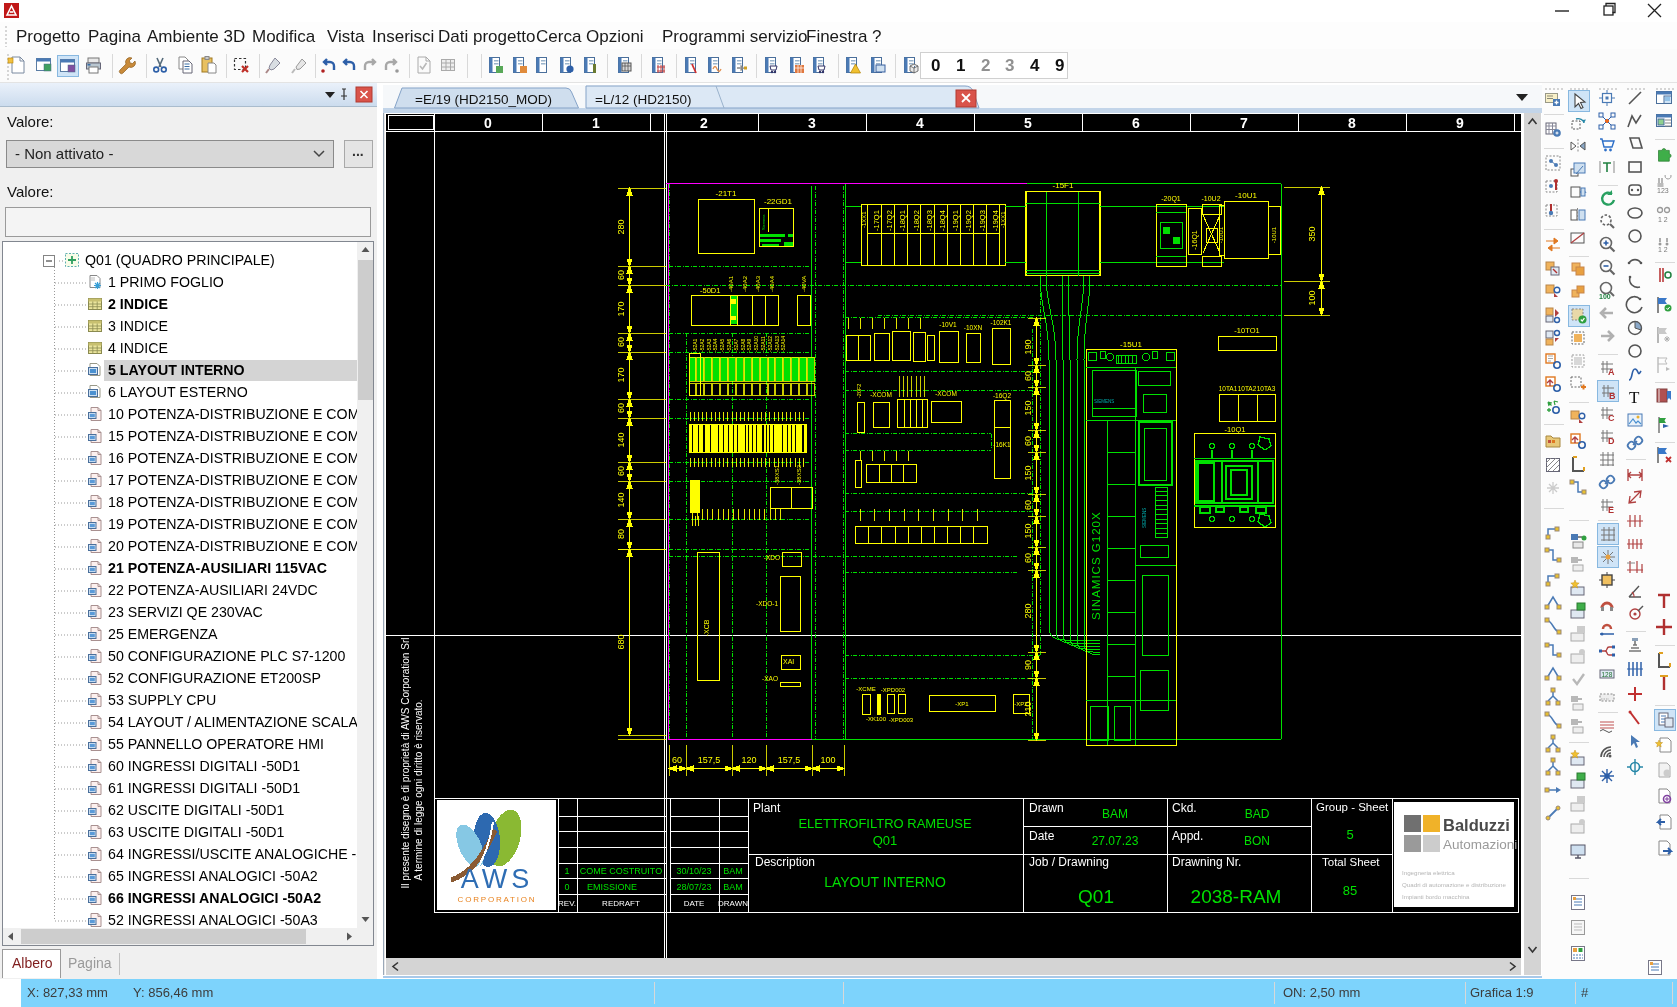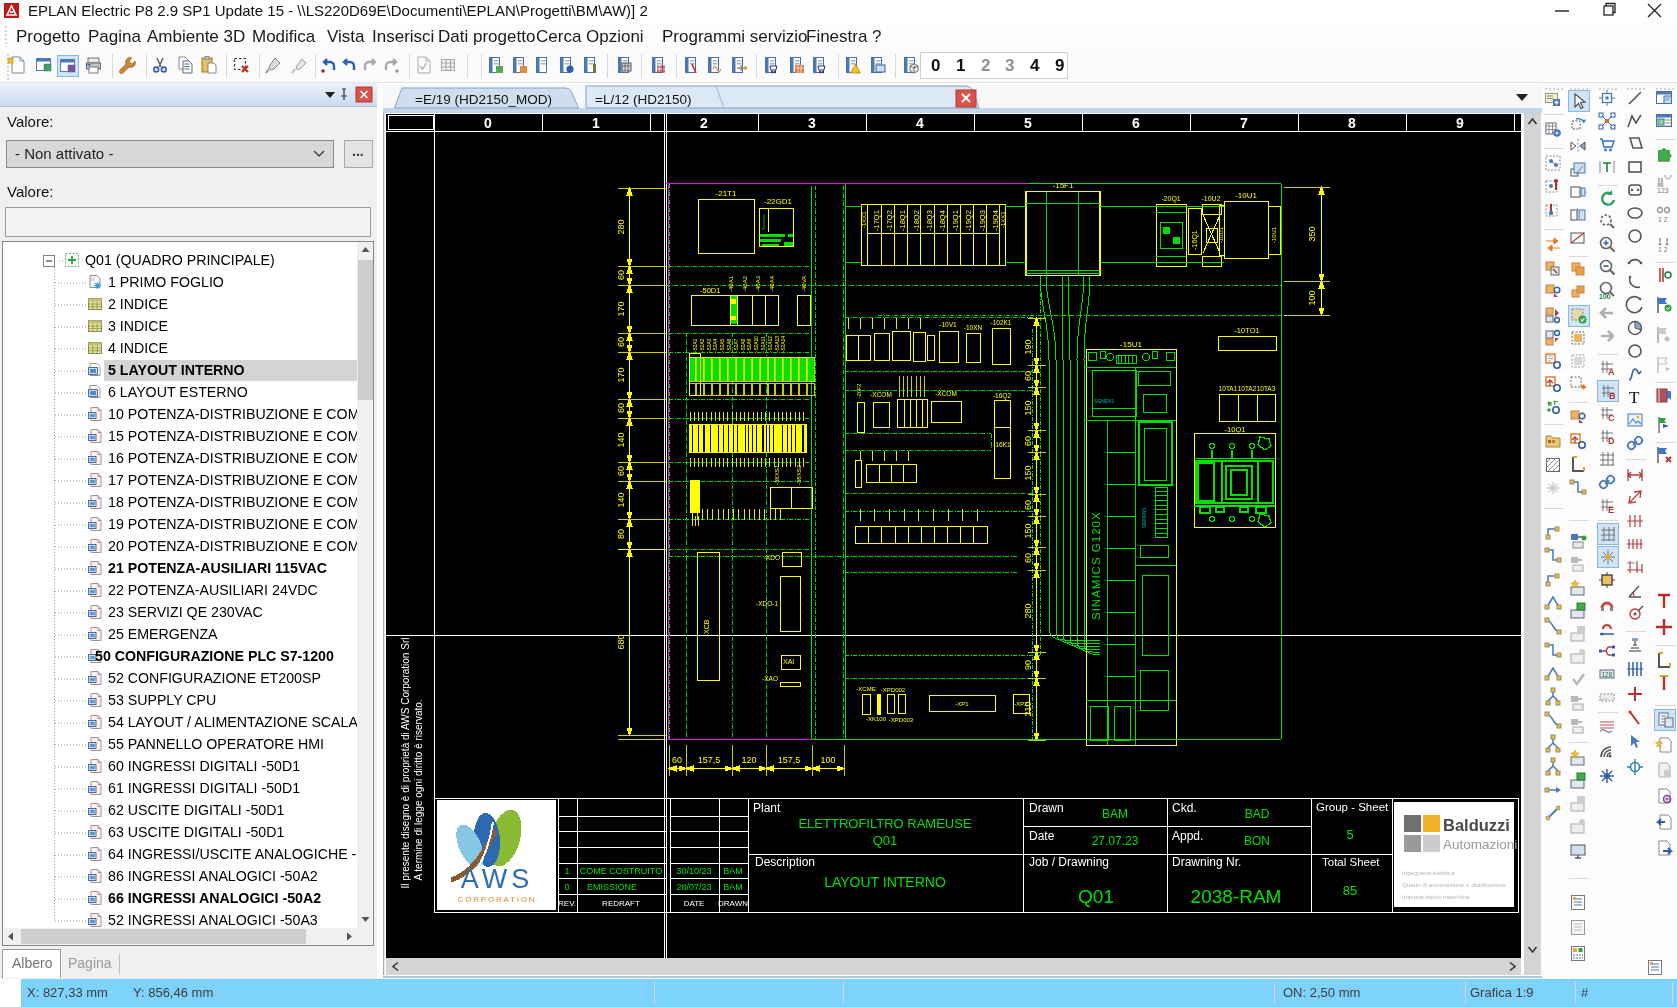--- a/index.html
+++ b/index.html
@@ -20,21 +20,20 @@
 .ssep{position:absolute;top:3px;width:1px;height:22px;background:#d8d8d8;}
 #rightbar{position:absolute;left:1542px;top:83px;width:135px;height:896px;background:#fcfcfc;}
 #canvaszone{position:absolute;left:0;top:0;width:0;height:0;}
 </style></head><body>
 <div id="titlebar">
     <svg class="abs" style="left:4px;top:3px" width="16" height="16">
       <rect x="0" y="0" width="15" height="15" fill="#c01818"></rect>
       <path d="M3,12 L7.5,3 L12,12 Z" fill="none" stroke="#fff" stroke-width="1.6"></path>
       <rect x="5.8" y="8.2" width="3.6" height="1.6" fill="#fff"></rect>
     </svg>
-    <div class="tt">EPLAN Electric P8 2.9 SP1 Update 15 - \\LS220D69E\Documenti\EPLAN\Progetti\BM\AW)] 2</div>
     <svg class="abs" style="left:1548px;top:0" width="129" height="22">
       <line x1="7" y1="11" x2="21" y2="11" stroke="#222" stroke-width="1.4"></line>
       <rect x="56" y="6" width="9" height="9" fill="none" stroke="#222" stroke-width="1.3"></rect>
       <path d="M58,6 v-2.5 h9 v9 h-2.5" fill="none" stroke="#222" stroke-width="1.3"></path>
       <path d="M100,4 l13,13 M113,4 l-13,13" stroke="#222" stroke-width="1.3"></path>
     </svg>
   </div>
 <div id="menubar">
     <svg class="abs" style="left:3px;top:3px" width="6" height="22">
       <circle cx="3" cy="2" r="1" fill="#c8c8c8"></circle>
@@ -349,21 +348,21 @@
         <path d="M3,1.5 h7 l3,3 v9 h-10 z" fill="#fff" stroke="#888"></path>
         <path d="M4,4 h4 M4,6 h4" stroke="#aaa" stroke-width="0.8"></path>
         <path d="M10.5,8 v7 M7,11.5 h7 M8,9 l5,5 M13,9 l-5,5" stroke="#38a0d8" stroke-width="1.2"></path>
       </svg>
       <div class="trow" style="left:105px;top:32px;font-weight:normal">1 PRIMO FOGLIO</div>
       <svg class="abs" style="left:84px;top:54px" width="17" height="17">
         <rect x="1.5" y="2.5" width="13" height="11" fill="#eae49c" stroke="#8a8a50"></rect>
         <rect x="1.5" y="2.5" width="13" height="3" fill="#c8c070"></rect>
         <path d="M1.5,8 h13 M1.5,10.7 h13 M5.8,5.5 v8 M10.2,5.5 v8" stroke="#8a8a50" stroke-width="0.8"></path>
       </svg>
-      <div class="trow" style="left:105px;top:54px;font-weight:normal">2 INDICE</div>
+      <div class="trow" style="left:105px;top:54px;font-weight:bold">2 INDICE</div>
       <svg class="abs" style="left:84px;top:76px" width="17" height="17">
         <rect x="1.5" y="2.5" width="13" height="11" fill="#eae49c" stroke="#8a8a50"></rect>
         <rect x="1.5" y="2.5" width="13" height="3" fill="#c8c070"></rect>
         <path d="M1.5,8 h13 M1.5,10.7 h13 M5.8,5.5 v8 M10.2,5.5 v8" stroke="#8a8a50" stroke-width="0.8"></path>
       </svg>
       <div class="trow" style="left:105px;top:76px;font-weight:normal">3 INDICE</div>
       <svg class="abs" style="left:84px;top:98px" width="17" height="17">
         <rect x="1.5" y="2.5" width="13" height="11" fill="#eae49c" stroke="#8a8a50"></rect>
         <rect x="1.5" y="2.5" width="13" height="3" fill="#c8c070"></rect>
         <path d="M1.5,8 h13 M1.5,10.7 h13 M5.8,5.5 v8 M10.2,5.5 v8" stroke="#8a8a50" stroke-width="0.8"></path>
@@ -458,21 +457,21 @@
         <rect x="1.5" y="6.5" width="7.5" height="6" fill="#dcE8f4" stroke="#4a6f9b"></rect>
         <rect x="2.8" y="7.8" width="5" height="3.4" fill="#5a9ad8"></rect>
       </svg>
       <div class="trow" style="left:105px;top:384px;font-weight:normal">25 EMERGENZA</div>
       <svg class="abs" style="left:84px;top:406px" width="17" height="17">
         <path d="M4,1.5 h7 l3,3 v10 h-10 z" fill="#fdf0ee" stroke="#a89090"></path>
         <path d="M11,1.5 v3 h3" fill="none" stroke="#a89090"></path>
         <rect x="1.5" y="6.5" width="7.5" height="6" fill="#dcE8f4" stroke="#4a6f9b"></rect>
         <rect x="2.8" y="7.8" width="5" height="3.4" fill="#5a9ad8"></rect>
       </svg>
-      <div class="trow" style="left:92px;top:406px;font-weight:bold">50 CONFIGURAZIONE PLC S7-1200</div>
+      <div class="trow" style="left:105px;top:406px;font-weight:normal">50 CONFIGURAZIONE PLC S7-1200</div>
       <svg class="abs" style="left:84px;top:428px" width="17" height="17">
         <path d="M4,1.5 h7 l3,3 v10 h-10 z" fill="#fdf0ee" stroke="#a89090"></path>
         <path d="M11,1.5 v3 h3" fill="none" stroke="#a89090"></path>
         <rect x="1.5" y="6.5" width="7.5" height="6" fill="#dcE8f4" stroke="#4a6f9b"></rect>
         <rect x="2.8" y="7.8" width="5" height="3.4" fill="#5a9ad8"></rect>
       </svg>
       <div class="trow" style="left:105px;top:428px;font-weight:normal">52 CONFIGURAZIONE ET200SP</div>
       <svg class="abs" style="left:84px;top:450px" width="17" height="17">
         <path d="M4,1.5 h7 l3,3 v10 h-10 z" fill="#fdf0ee" stroke="#a89090"></path>
         <path d="M11,1.5 v3 h3" fill="none" stroke="#a89090"></path>
@@ -528,21 +527,21 @@
         <rect x="1.5" y="6.5" width="7.5" height="6" fill="#dcE8f4" stroke="#4a6f9b"></rect>
         <rect x="2.8" y="7.8" width="5" height="3.4" fill="#5a9ad8"></rect>
       </svg>
       <div class="trow" style="left:105px;top:604px;font-weight:normal">64 INGRESSI/USCITE ANALOGICHE -5</div>
       <svg class="abs" style="left:84px;top:626px" width="17" height="17">
         <path d="M4,1.5 h7 l3,3 v10 h-10 z" fill="#fdf0ee" stroke="#a89090"></path>
         <path d="M11,1.5 v3 h3" fill="none" stroke="#a89090"></path>
         <rect x="1.5" y="6.5" width="7.5" height="6" fill="#dcE8f4" stroke="#4a6f9b"></rect>
         <rect x="2.8" y="7.8" width="5" height="3.4" fill="#5a9ad8"></rect>
       </svg>
-      <div class="trow" style="left:105px;top:626px;font-weight:normal">86 INGRESSI ANALOGICI -50A2</div>
+      <div class="trow" style="left:105px;top:626px;font-weight:normal">65 INGRESSI ANALOGICI -50A2</div>
       <svg class="abs" style="left:84px;top:648px" width="17" height="17">
         <path d="M4,1.5 h7 l3,3 v10 h-10 z" fill="#fdf0ee" stroke="#a89090"></path>
         <path d="M11,1.5 v3 h3" fill="none" stroke="#a89090"></path>
         <rect x="1.5" y="6.5" width="7.5" height="6" fill="#dcE8f4" stroke="#4a6f9b"></rect>
         <rect x="2.8" y="7.8" width="5" height="3.4" fill="#5a9ad8"></rect>
       </svg>
       <div class="trow" style="left:105px;top:648px;font-weight:bold">66 INGRESSI ANALOGICI -50A2</div>
       <svg class="abs" style="left:84px;top:670px" width="17" height="17">
         <path d="M4,1.5 h7 l3,3 v10 h-10 z" fill="#fdf0ee" stroke="#a89090"></path>
         <path d="M11,1.5 v3 h3" fill="none" stroke="#a89090"></path>
@@ -561,21 +560,21 @@
       <div class="abs" style="left:0;top:686px;width:371px;height:17px;background:#f0f0f0"></div>
       <svg class="abs" style="left:0;top:686px" width="17" height="17">
         <path d="M10,4.5 l-5,4 5,4 z" fill="#555"></path>
       </svg>
       <svg class="abs" style="left:337px;top:686px" width="17" height="17">
         <path d="M7,4.5 l5,4 -5,4 z" fill="#555"></path>
       </svg>
       <div class="abs" style="left:18px;top:687px;width:285px;height:15px;background:#cdcdcd"></div>
     </div>
     <div class="abs" style="left:2px;top:866px;width:59px;height:29px;background:#fff;border:1px solid #9a9a9a;border-bottom:none"></div>
-    <div class="abs" style="left:12px;top:872px;font-size:14px;color:#737373">Albero</div>
+    <div class="abs" style="left:12px;top:872px;font-size:14px;color:#7f1d1d">Albero</div>
     <div class="abs" style="left:68px;top:872px;font-size:14px;color:#9a9a9a">Pagina</div>
     <div class="abs" style="left:119px;top:870px;width:1px;height:22px;background:#c0c0c0"></div>
   </div>
 <div id="canvaszone">
     <div class="abs" style="left:383px;top:85px;width:1159px;height:23px;background:#f6f8fa"></div>
     <div class="abs" style="left:383px;top:108px;width:1159px;height:5px;background:#c3d5e9"></div>
     <svg class="abs" style="left:383px;top:85px" width="1159" height="28">
       <path d="M19,3 h164 a6,6 0 0 1 5.5,4 l7,16 h-184 z" fill="#cfdeee" stroke="#85a3c8"></path>
       <path d="M203,1 h379 q6,0 8,5 l6,17 h-393 z" fill="#dce8f5" stroke="#85a3c8"></path>
       <path d="M333,1 l8,22" stroke="#9ab2cc" fill="none"></path>

